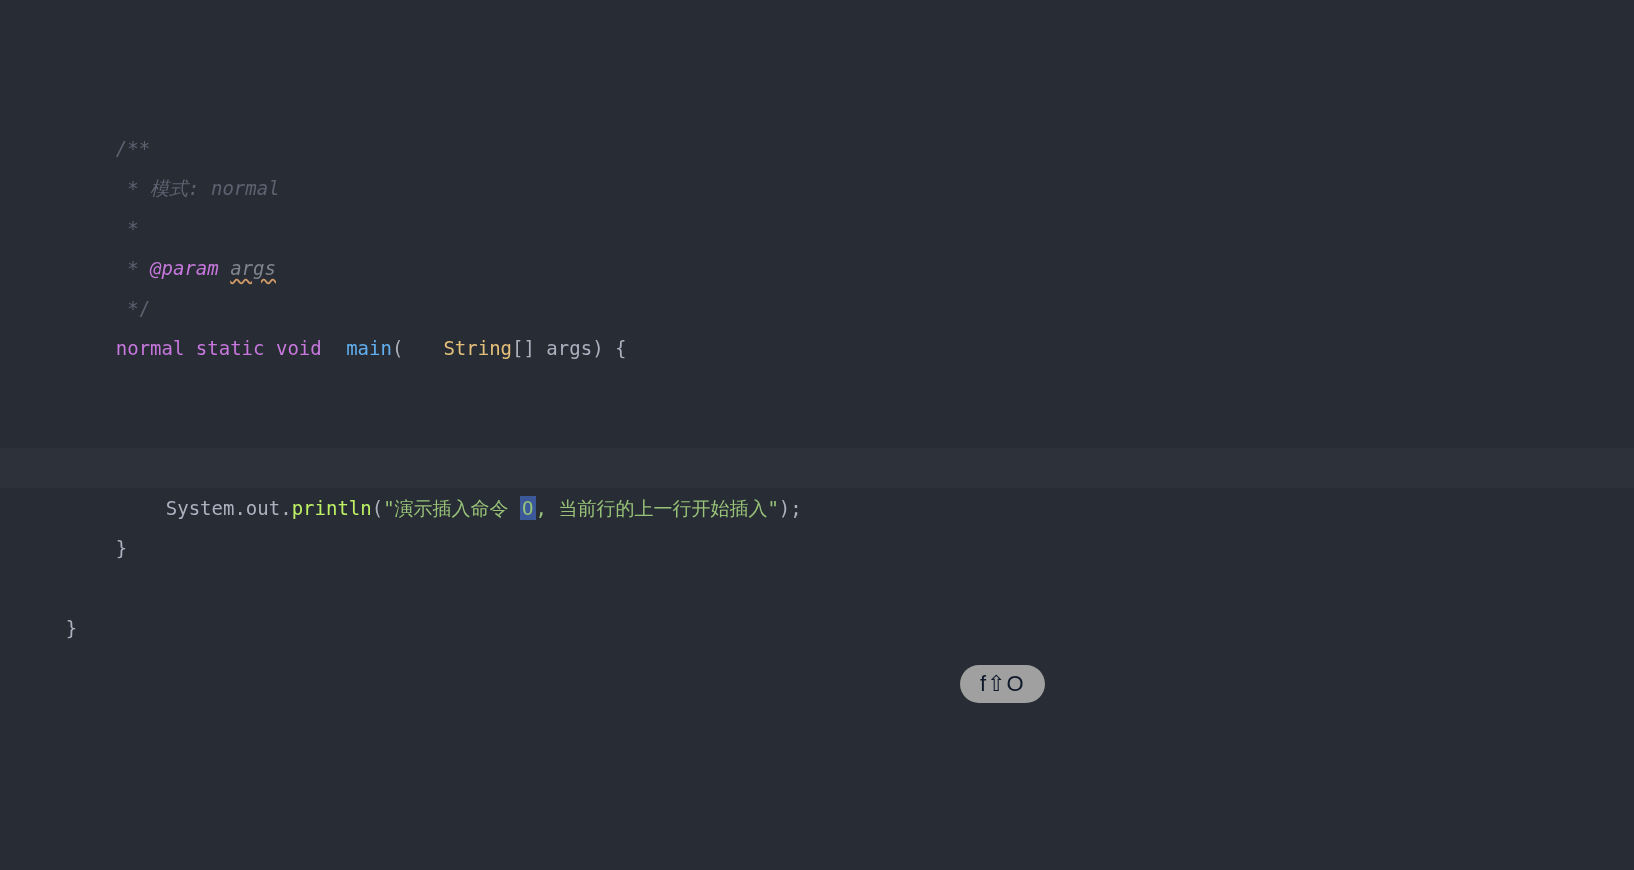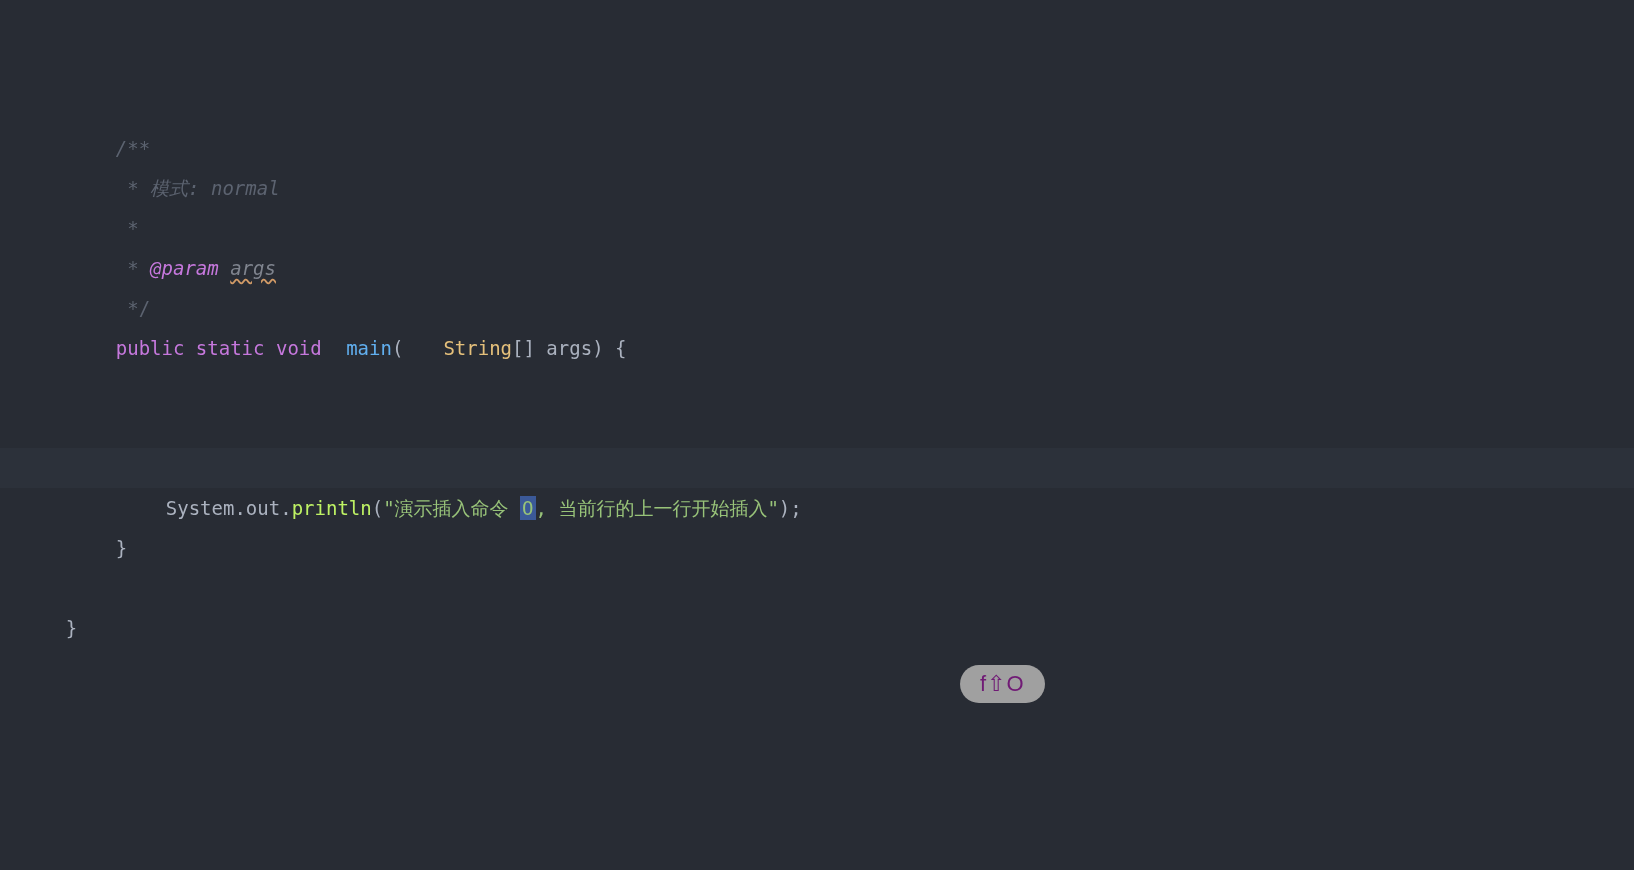--- a/index.html
+++ b/index.html
@@ -67,21 +67,21 @@
     .field { color: #abb2bf; margin-top: 37px; }
     .method-call { color: #bef264; }
     .paren-highlight {
       color: #abb2bf;
     }
     .overlay-badge {
       position: absolute;
       left: 960px;
       top: 665px;
       background-color: #a0a0a0;
-      color: #701a75;
+      color: #0f172a;
       padding: 6px 20px;
       border-radius: 22px;
       font-size: 22px;
       font-weight: 500;
       font-family: -apple-system, BlinkMacSystemFont, sans-serif;
       letter-spacing: 1px;
     }
   </style>
 </head>
 <body>
@@ -96,21 +96,21 @@
   <div class="line indent-1">
     <span class="comment-star"> *</span>
   </div>
   <div class="line indent-1">
     <span class="comment-star"> * </span><span class="annotation">@param</span><span> </span><span class="param-name">args</span>
   </div>
   <div class="line indent-1">
     <span class="comment-star"> */</span>
   </div>
   <div class="line indent-1">
-    <span class="keyword">public</span> <span class="keyword">static</span> <span class="keyword">void</span> <span class="method-name">main</span><span class="punctuation">(</span><span class="type">String</span><span class="punctuation">[]</span><span class="variable"> args</span><span class="punctuation">)</span><span class="bracket"> {</span>
+    <span class="keyword">normal</span> <span class="keyword">static</span> <span class="keyword">void</span> <span class="method-name">main</span><span class="punctuation">(</span><span class="type">String</span><span class="punctuation">[]</span><span class="variable"> args</span><span class="punctuation">)</span><span class="bracket"> {</span>
   </div>
   <div class="line"></div>
   <div class="line"></div>
   <div class="line"></div>
   <div class="line indent-2 highlighted">
     <span class="field">System</span><span class="punctuation">.</span><span class="field">out</span><span class="punctuation">.</span><span class="method-call">println</span><span class="paren-highlight">(</span><span class="string">"演示插入命令 </span><span class="string-highlight">O</span><span class="string">, 当前行的上一行开始插入"</span><span class="paren-highlight">)</span><span class="punctuation">;</span>
   </div>
   <div class="line indent-1">
     <span class="bracket">}</span>
   </div>

